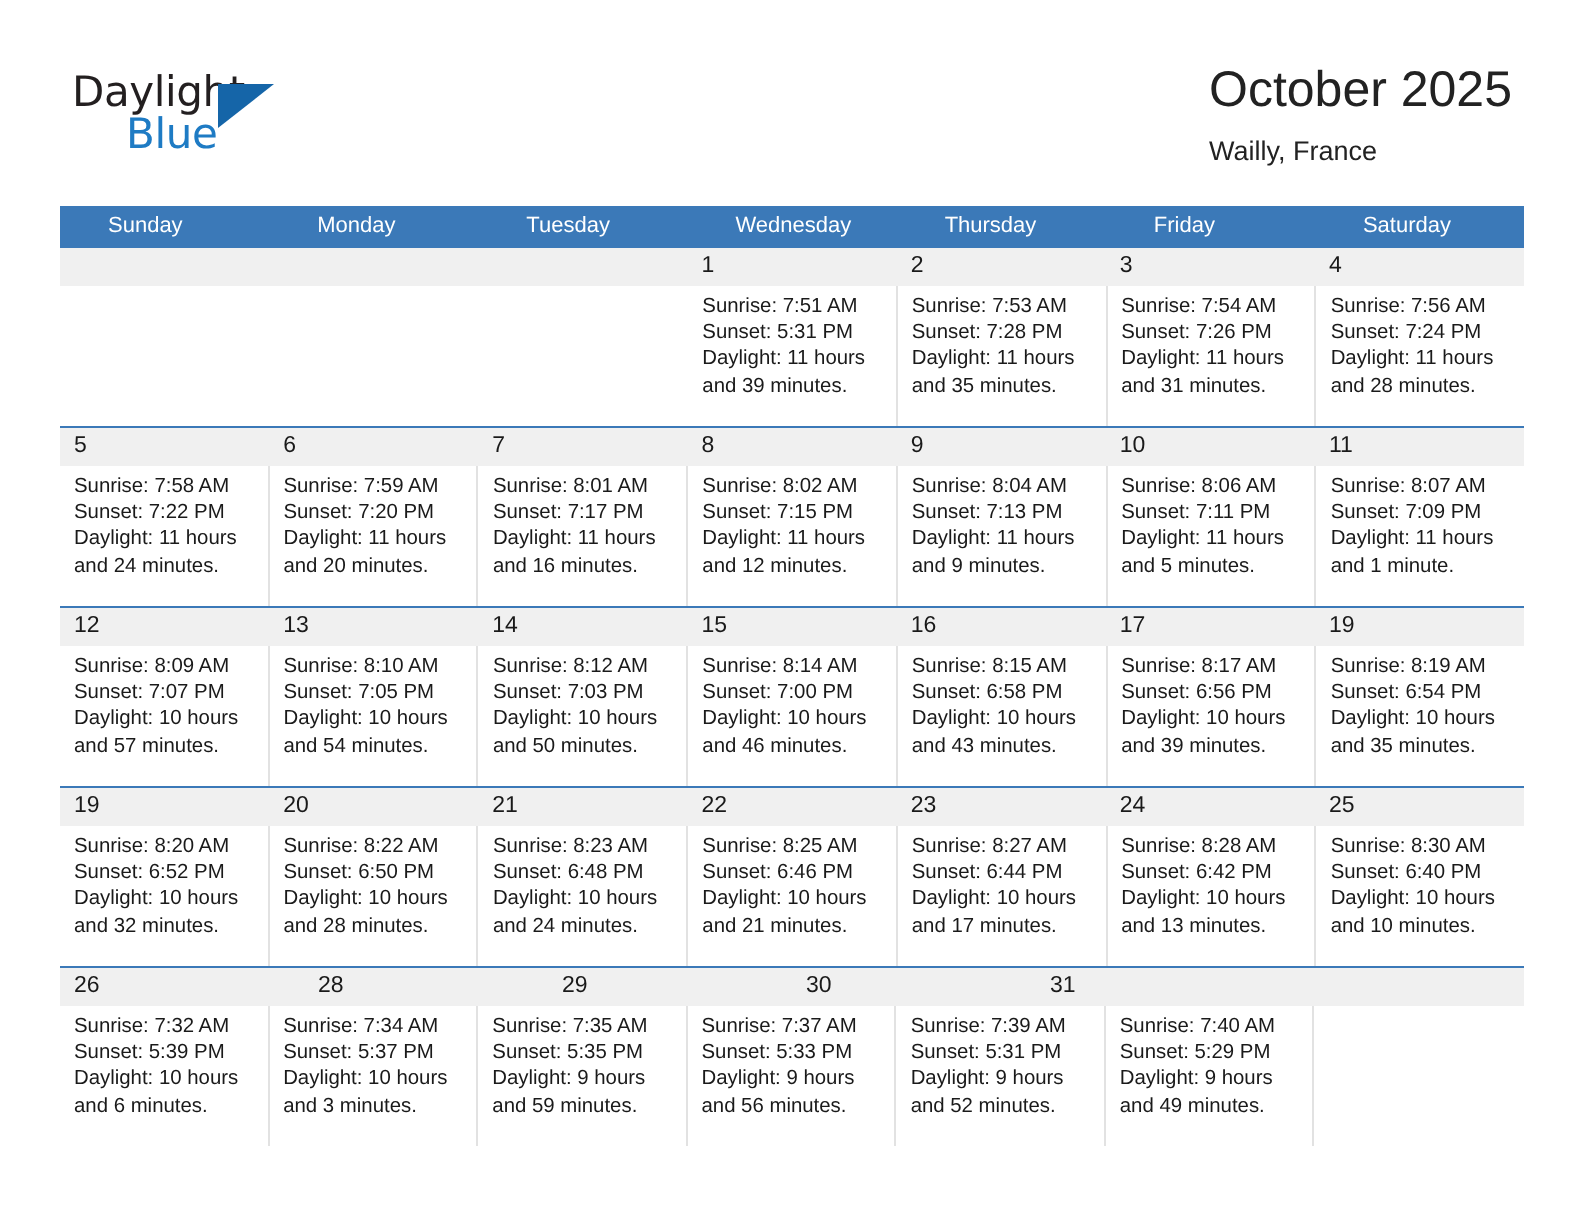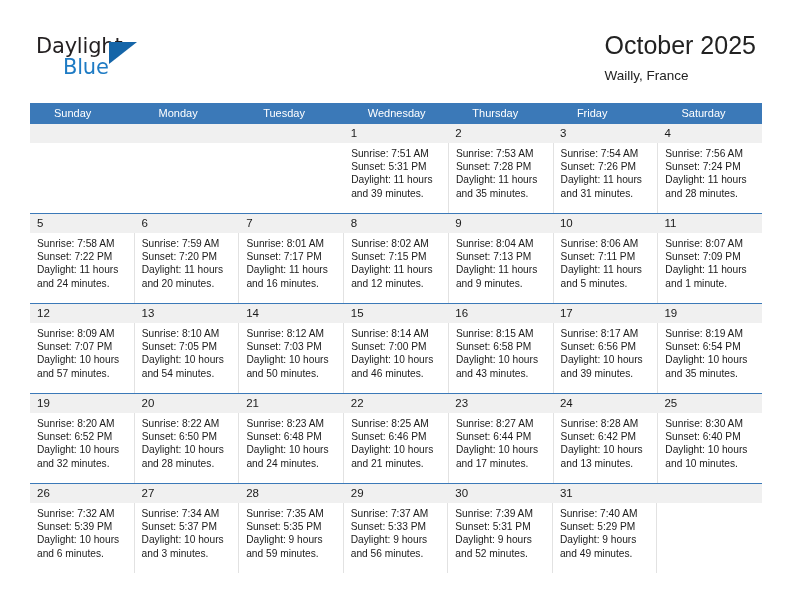--- a/index.html
+++ b/index.html
@@ -389,21 +389,20 @@
               <div class="info-line">Sunrise: 8:30 AM</div>
               <div class="info-line">Sunset: 6:40 PM</div>
               <div class="info-line">Daylight: 10 hours</div>
               <div class="info-line">and 10 minutes.</div>
             </div>
           </div>
         </div>
         <div class="week">
           <div class="week-numbers">
             <div class="num-cell">26</div>
-            <div class="num-cell">27</div>
             <div class="num-cell">28</div>
             <div class="num-cell">29</div>
             <div class="num-cell">30</div>
             <div class="num-cell">31</div>
             <div class="num-cell"></div>
           </div>
           <div class="week-body">
             <div class="body-cell">
               <div class="info-line">Sunrise: 7:32 AM</div>
               <div class="info-line">Sunset: 5:39 PM</div>

